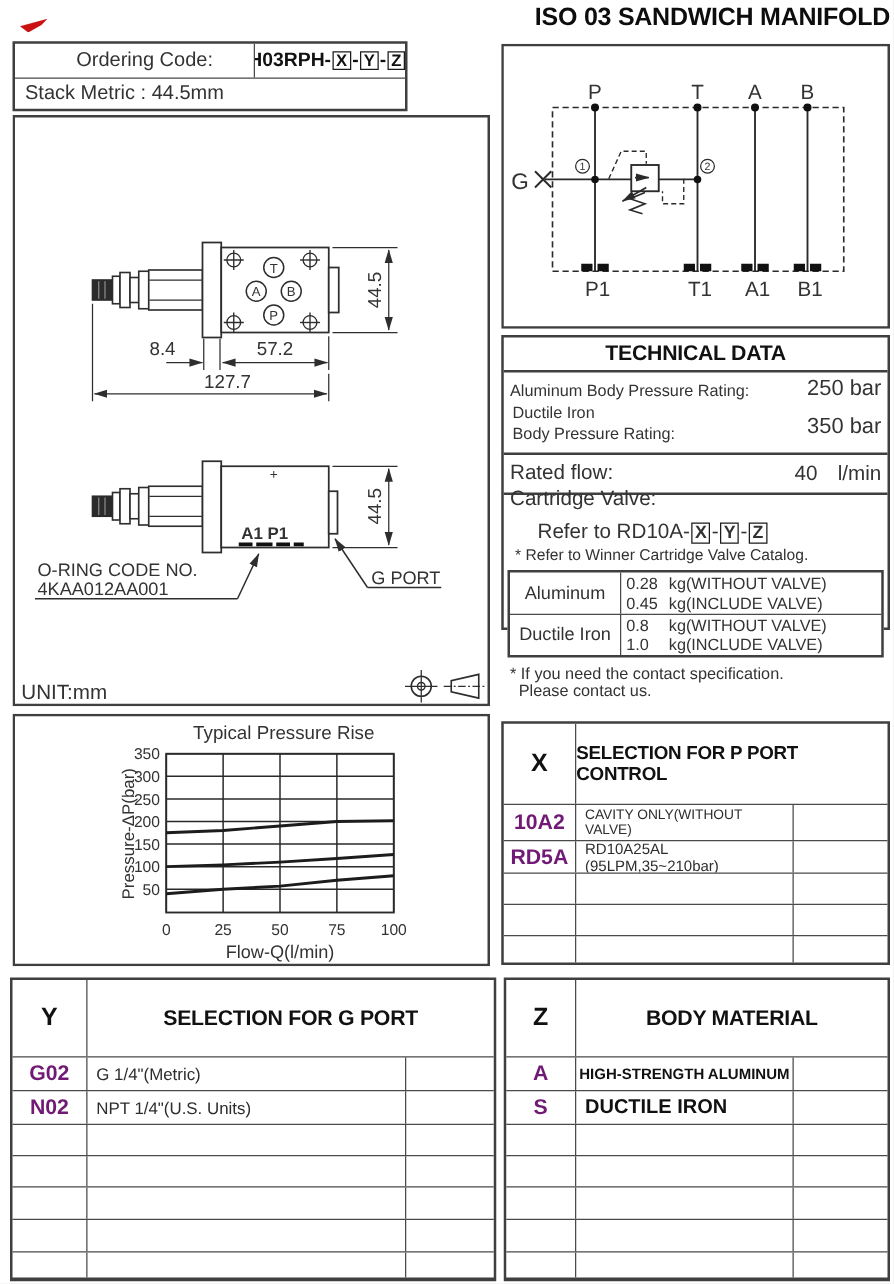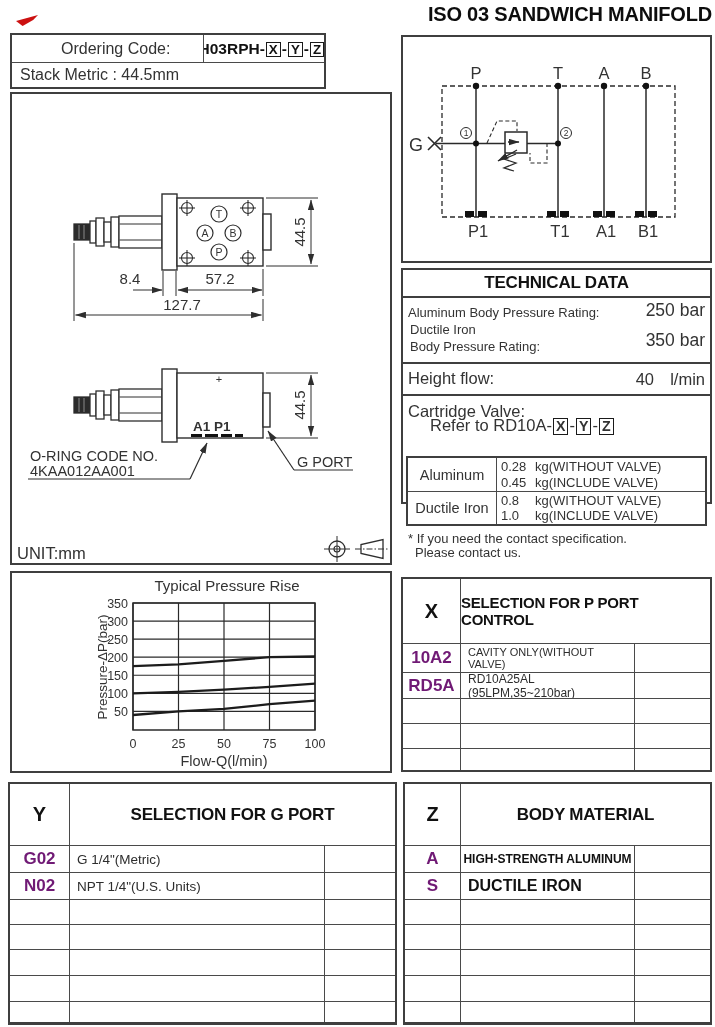--- a/index.html
+++ b/index.html
@@ -245,29 +245,30 @@
 
     <div class="abs" style="left:5px;top:35px;font-size:13px;">Aluminum Body Pressure Rating:</div>
     <div class="abs" style="right:5px;top:30px;font-size:17.5px;">250 bar</div>
     <div class="abs" style="left:7px;top:51px;font-size:13px;line-height:17px;">
       <div>Ductile Iron</div>
       <div>Body Pressure Rating:</div>
     </div>
     <div class="abs" style="right:5px;top:60px;font-size:17.5px;">350 bar</div>
     <div class="sep" style="top:92px;"></div>
 
-    <div class="abs" style="left:5px;top:99px;font-size:16.5px;">Height flow:</div>
+    <div class="abs" style="left:5px;top:99px;font-size:16.5px;">Rated flow:</div>
     <div class="abs" style="right:56px;top:100px;font-size:16.5px;">40</div>
     <div class="abs" style="right:5px;top:100px;font-size:16.5px;">l/min</div>
     <div class="sep" style="top:124px;"></div>
 
-    <div class="abs" style="left:5px;top:132px;font-size:16.5px;">Cartridge Valve:</div>
+    <div class="abs" style="left:5px;top:120px;font-size:16.5px;">Cartridge Valve:</div>
     <div class="abs" style="left:27px;top:146px;font-size:16.5px;white-space:nowrap;">
       <span>Refer to RD10A-</span><span class="bx">X</span><span>-</span><span class="bx">Y</span><span>-</span><span class="bx">Z</span>
     </div>
+    <div class="abs note" style="left:9px;top:167px;font-size:12.5px;">* Refer to Winner Cartridge Valve Catalog.</div>
 
     <div class="tbl" style="left:3px;top:186px;width:301px;height:70px;border-width:2px;">
       <div class="trow" style="height:33px;">
         <div class="tcell ctr" style="width:88px;font-size:14.5px;">
           <span>Aluminum</span>
         </div>
         <div class="tcell" style="flex:1;padding-left:4px;font-size:13px;">
           <div style="line-height:15.5px;">
             <div><span style="display:inline-block;min-width:34px;">0.28</span><span>kg(WITHOUT VALVE)</span></div>
             <div><span style="display:inline-block;min-width:34px;">0.45</span><span>kg(INCLUDE VALVE)</span></div>

